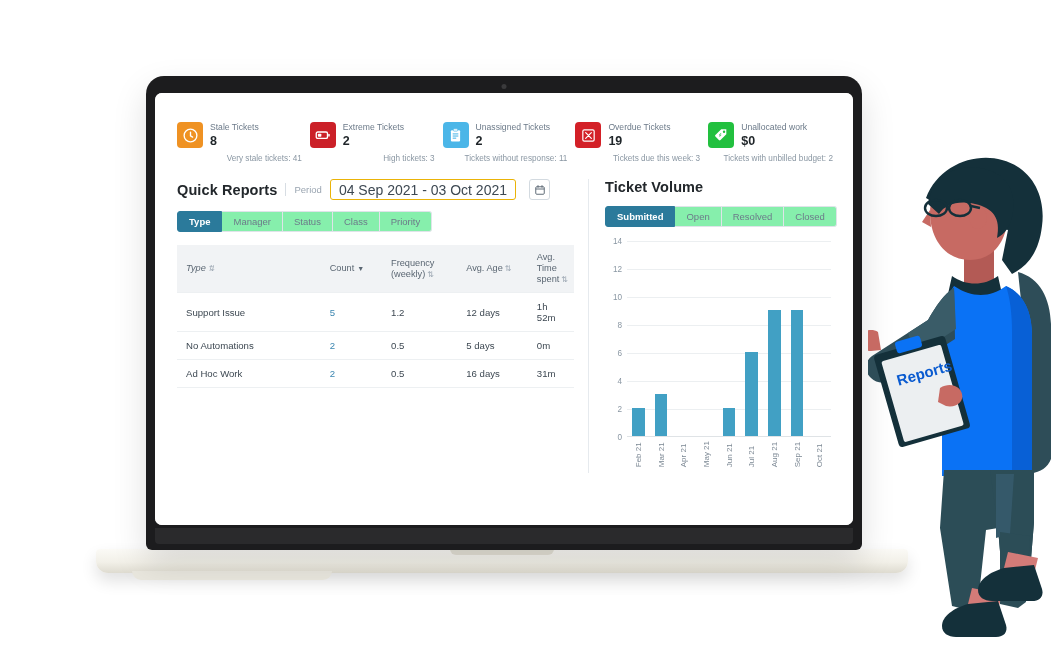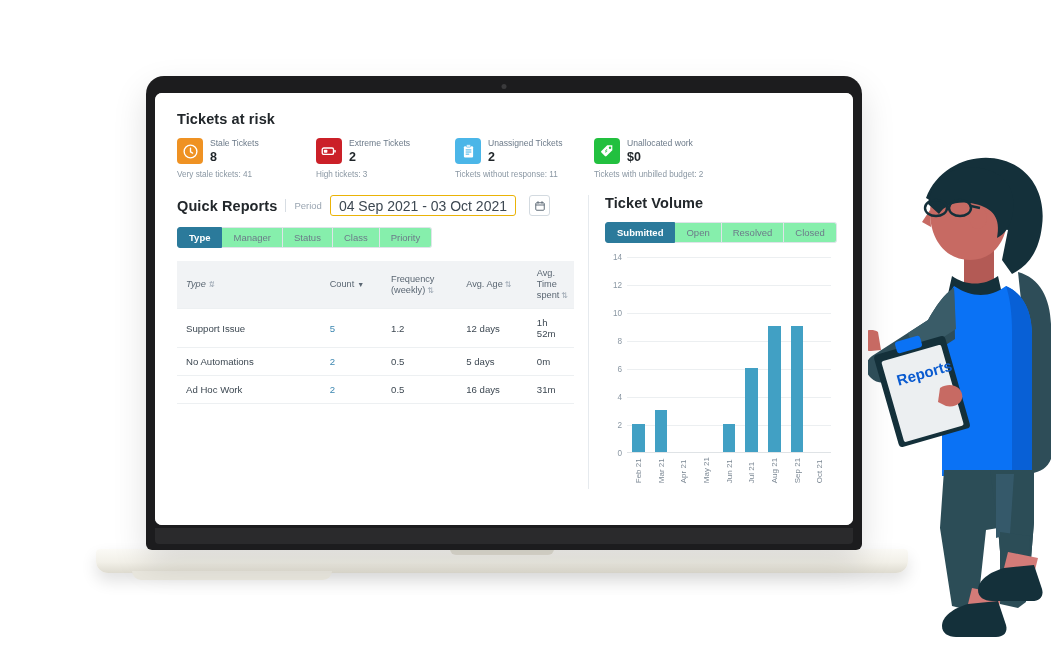--- a/index.html
+++ b/index.html
@@ -67,21 +67,21 @@
   .risk-card { width: 131px; }
   .risk-top { display: flex; align-items: flex-start; }
   .risk-icon {
     width: 26px; height: 26px; border-radius: 4px; flex: none;
     display: flex; align-items: center; justify-content: center;
     margin-right: 7px;
   }
   .risk-icon svg { display: block; }
   .risk-label { font-size: 8.6px; color: #6c7a89; line-height: 11px; }
   .risk-value { font-size: 12.5px; font-weight: bold; color: #1f2529; line-height: 14px; margin-top: 1px; }
-  .risk-sub { font-size: 8.2px; color: #8a97a3; margin-top: 6px; }
+  .risk-sub { font-size: 8.2px; color: #8a97a3; margin-top: 6px; text-align: right; }
 
   
   #panels { display: flex; margin-top: 16px; }
   #left-panel { width: 418px; padding-right: 14px; border-right: 1px solid #e6eaee; }
   #right-panel { width: 244px; padding-left: 16px; }
 
   #qr-head { display: flex; align-items: center; gap: 8px; }
   #qr-divider { width: 1px; height: 13px; background: #d7dde3; }
   #period-label { font-size: 9.5px; color: #9aa5b1; }
   #period-box {
@@ -163,21 +163,20 @@
   <div id="laptop-foot"></div>
 
   <div id="laptop-lid">
     <div id="laptop-camera"></div>
     <div id="laptop-chin"></div>
 
     <div id="laptop-bezel-inner">
       <div id="screen">
 
         <div id="risk-section">
-          <div class="section-title">Tickets at risk</div>
 
           <div id="risk-cards">
 
             <div class="risk-card">
               <div class="risk-top">
                 <div class="risk-icon" style="background:#ef9223">
                   <svg width="17" height="17" viewBox="0 0 24 24">
                       <circle cx="12" cy="12" r="9" fill="none" stroke="#fff" stroke-width="1.9"></circle>
                       <path d="M12 7.3v5.2l3 1.7" fill="none" stroke="#fff" stroke-width="1.9" stroke-linecap="round"></path>
                     </svg>
@@ -219,20 +218,35 @@
                     </svg>
                 </div>
                 <div>
                   <div class="risk-label">Unassigned Tickets</div>
                   <div class="risk-value">2</div>
                 </div>
               </div>
               <div class="risk-sub">Tickets without response: 11</div>
             </div>
 
+            <div class="risk-card">
+              <div class="risk-top">
+                <div class="risk-icon" style="background:#d32027">
+                  <svg width="17" height="17" viewBox="0 0 24 24">
+                      <rect x="4" y="4" width="16" height="16" rx="2" fill="none" stroke="#fff" stroke-width="1.7"></rect>
+                      <path d="M8 8l8 8M16 8l-8 8" stroke="#fff" stroke-width="1.7" stroke-linecap="round"></path>
+                    </svg>
+                </div>
+                <div>
+                  <div class="risk-label">Overdue Tickets</div>
+                  <div class="risk-value">19</div>
+                </div>
+              </div>
+              <div class="risk-sub">Tickets due this week: 3</div>
+            </div>
 
             <div class="risk-card">
               <div class="risk-top">
                 <div class="risk-icon" style="background:#22c03f">
                   <svg width="17" height="17" viewBox="0 0 24 24">
                       <path d="M3.4 11.2 11.6 3h7.2v7.2l-8.2 8.2a1.6 1.6 0 0 1-2.3 0l-4.9-4.9a1.6 1.6 0 0 1 0-2.3z" fill="#fff"></path>
                       <circle cx="15.6" cy="6.6" r="1.7" fill="#22c03f"></circle>
                       <path d="M11.1 9.6c-1.5-.5-2.4 1-1 1.6 1.4.6.5 2.1-1 1.6" fill="none" stroke="#22c03f" stroke-width="1.3" stroke-linecap="round"></path>
                     </svg>
                 </div>

